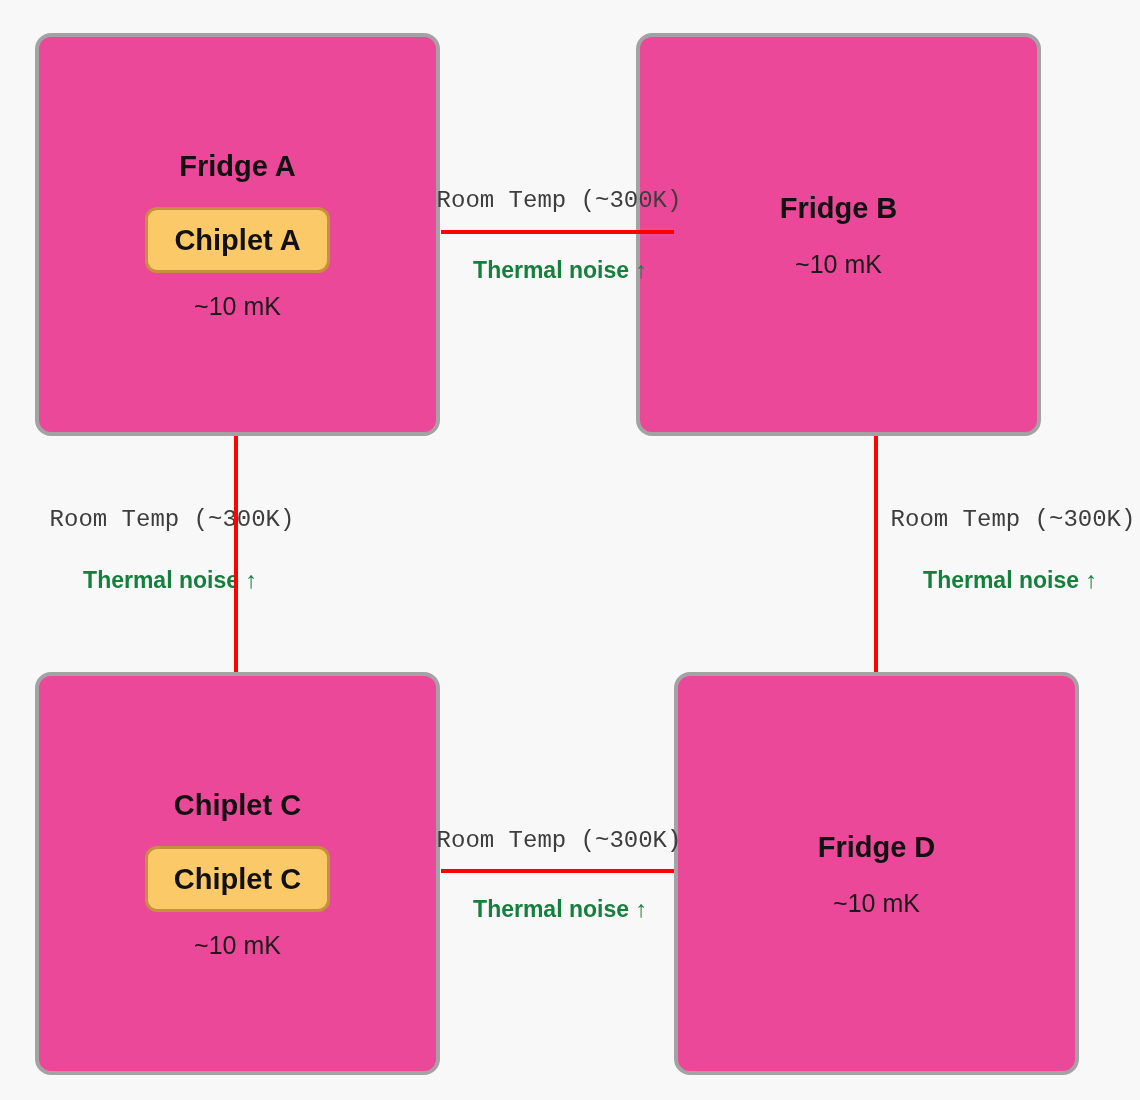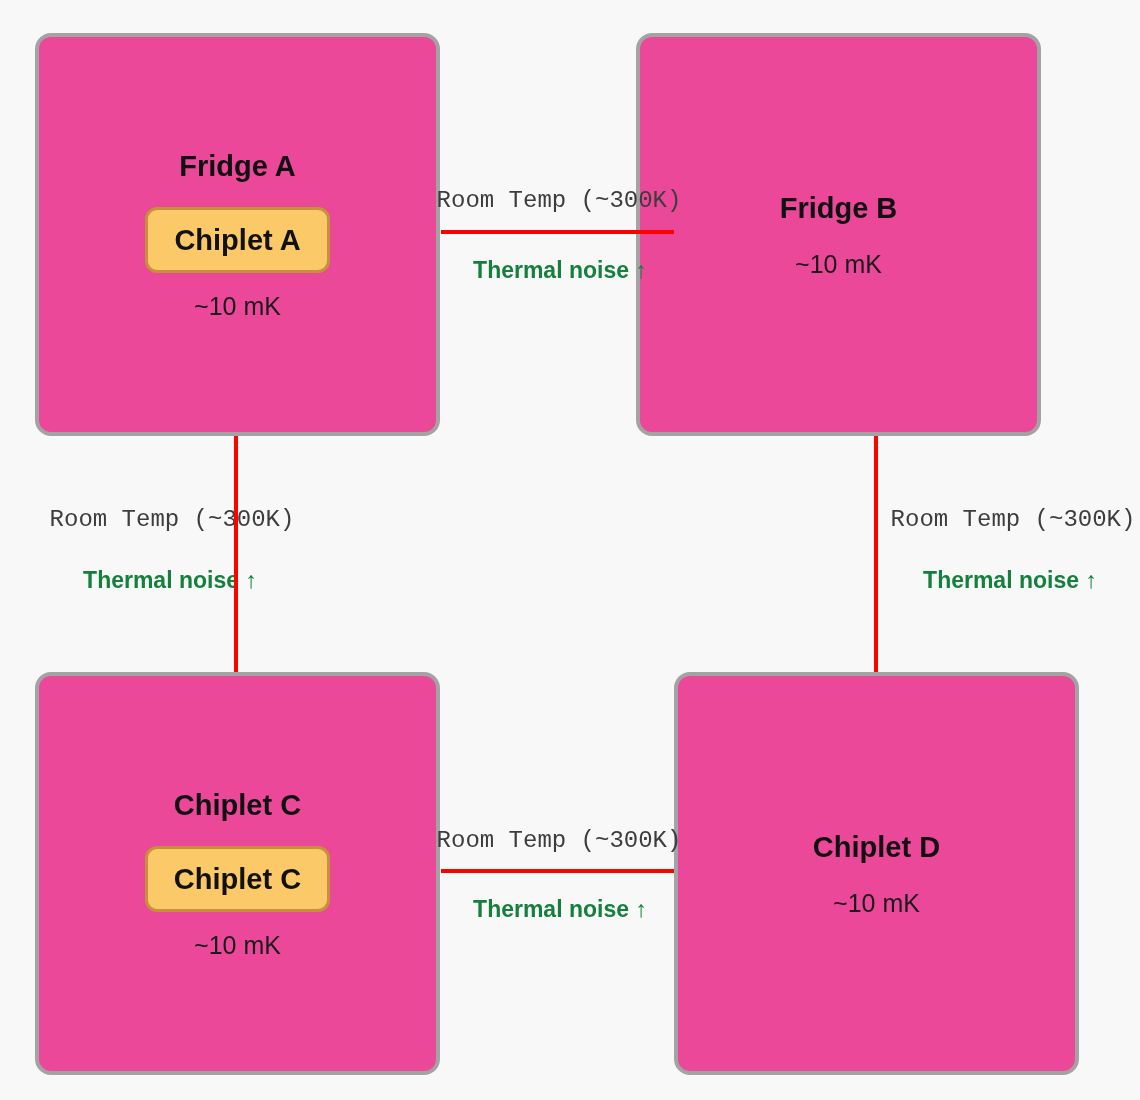--- a/index.html
+++ b/index.html
@@ -113,21 +113,21 @@
     <div class="temp-value">~10 mK</div>
   </div>
 
   <div class="fridge fridge-c">
     <div class="fridge-title">Chiplet C</div>
     <div class="chiplet">Chiplet C</div>
     <div class="temp-value">~10 mK</div>
   </div>
 
   <div class="fridge fridge-d">
-    <div class="fridge-title">Chiplet D</div>
+    <div class="fridge-title">Fridge D</div>
     <div class="temp-value">~10 mK</div>
   </div>
 
   <div class="conn-line line-ab"></div>
   <div class="conn-label room-temp lbl-ab-temp">Room Temp (~300K)</div>
   <div class="conn-label thermal-noise lbl-ab-noise">Thermal noise ↑</div>
 
   <div class="conn-line line-ac"></div>
   <div class="conn-label room-temp lbl-ac-temp">Room Temp (~300K)</div>
   <div class="conn-label thermal-noise lbl-ac-noise">Thermal noise ↑</div>

